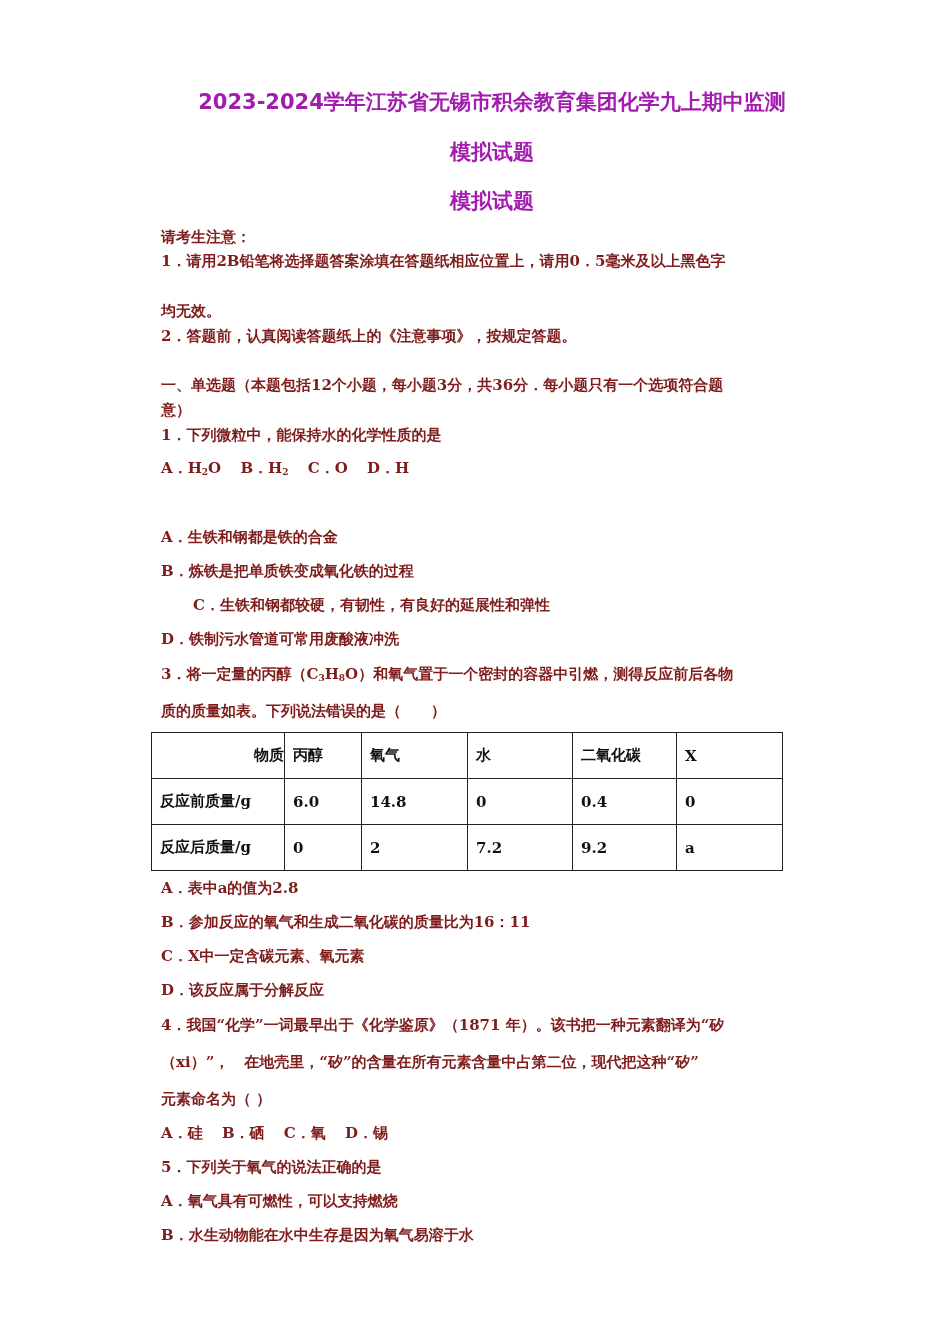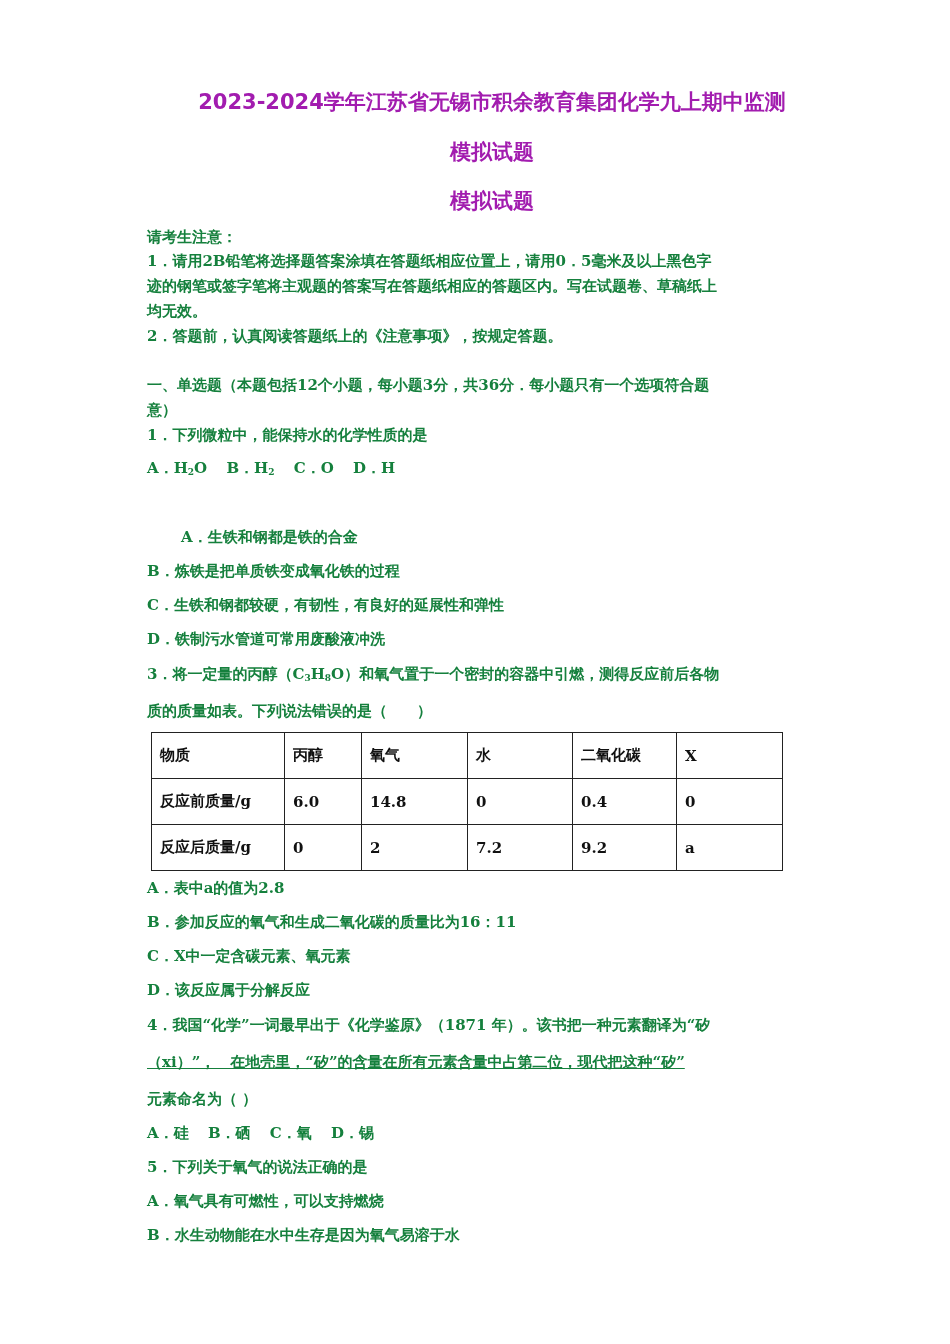--- a/index.html
+++ b/index.html
@@ -10,22 +10,22 @@
   }
   .page { position: absolute; left: 0; top: 0; width: 950px; height: 1344px; }
   .title {
     position: absolute; left: 0; width: 950px; text-align: center;
     font-family: "DejaVu Sans", "Liberation Sans", sans-serif;
     font-weight: bold; font-size: 21px; color: #a21caf; letter-spacing: 0;
     white-space: nowrap;
     padding-left: 17px;
   }
   .line {
-    position: absolute; left: 147px; font-size: 15px; white-space: nowrap;
-    line-height: 20px; color: #15803d; font-weight: bold;
+    position: absolute; left: 161px; font-size: 15px; white-space: nowrap;
+    line-height: 20px; color: #7f1d1d; font-weight: bold;
   }
   .line .opt { margin-right: 14px; }
   sub { font-size: 9px; vertical-align: -2px; }
   table.q3 {
     position: absolute; left: 151px; top: 732px; border-collapse: collapse;
     font-size: 15px; font-weight: bold;
   }
   table.q3 td {
     border: 1.5px solid #222; padding: 0 0 0 8px; height: 46px;
     vertical-align: middle; text-align: left; box-sizing: border-box;
@@ -35,47 +35,46 @@
 <body>
 
 <div class="page">
 
   <div class="title" style="top:88px;">2023-2024学年江苏省无锡市积余教育集团化学九上期中监测</div>
   <div class="title" style="top:138px;">模拟试题</div>
   <div class="title" style="top:187px;">模拟试题</div>
 
   <div class="line" style="top:227px;">请考生注意：</div>
   <div class="line" style="top:251px;">1．请用2B铅笔将选择题答案涂填在答题纸相应位置上，请用0．5毫米及以上黑色字</div>
-  <div class="line" style="top:276px;">迹的钢笔或签字笔将主观题的答案写在答题纸相应的答题区内。写在试题卷、草稿纸上</div>
   <div class="line" style="top:301px;">均无效。</div>
   <div class="line" style="top:326px;">2．答题前，认真阅读答题纸上的《注意事项》，按规定答题。</div>
 
   <div class="line" style="top:375px;">一、单选题（本题包括12个小题，每小题3分，共36分．每小题只有一个选项符合题</div>
   <div class="line" style="top:400px;">意）</div>
 
   <div class="line" style="top:425px;">1．下列微粒中，能保持水的化学性质的是</div>
   <div class="line" style="top:458px;">
     <span class="opt"><span>A．</span><span>H</span><sub>2</sub><span>O</span></span>
     <span class="opt"><span>B．</span><span>H</span><sub>2</sub></span>
     <span class="opt"><span>C．</span><span>O</span></span>
     <span class="opt"><span>D．</span><span>H</span></span>
   </div>
 
-  <div class="line" style="top:527px;margin-left:34px;">A．生铁和钢都是铁的合金</div>
+  <div class="line" style="top:527px;">A．生铁和钢都是铁的合金</div>
   <div class="line" style="top:561px;">B．炼铁是把单质铁变成氧化铁的过程</div>
-  <div class="line" style="top:595px;">C．生铁和钢都较硬，有韧性，有良好的延展性和弹性</div>
+  <div class="line" style="top:595px;margin-left:32px;">C．生铁和钢都较硬，有韧性，有良好的延展性和弹性</div>
   <div class="line" style="top:629px;">D．铁制污水管道可常用废酸液冲洗</div>
 
   <div class="line" style="top:664px;"><span>3．将一定量的丙醇（C</span><sub>3</sub><span>H</span><sub>8</sub><span>O）和氧气置于一个密封的容器中引燃，测得反应前后各物</span></div>
   <div class="line" style="top:701px;text-align:center;">质的质量如表。下列说法错误的是（　　）</div>
 
   <table class="q3">
     <tbody>
         <tr>
-      <td style="width:133px;">物质</td>
+      <td style="width:133px;text-align:right;">物质</td>
       <td style="width:77px;margin-left:28px;">丙醇</td>
       <td style="width:106px;">氧气</td>
       <td style="width:105px;">水</td>
       <td style="width:104px;">二氧化碳</td>
       <td style="width:106px;">X</td>
     </tr>
     <tr>
       <td>反应前质量/g</td>
       <td>6.0</td>
       <td>14.8</td>
@@ -93,21 +92,21 @@
     </tr>
   </tbody>
     </table>
 
   <div class="line" style="top:878px;">A．表中a的值为2.8</div>
   <div class="line" style="top:912px;">B．参加反应的氧气和生成二氧化碳的质量比为16：11</div>
   <div class="line" style="top:946px;">C．X中一定含碳元素、氧元素</div>
   <div class="line" style="top:980px;">D．该反应属于分解反应</div>
 
   <div class="line" style="top:1015px;">4．我国“化学”一词最早出于《化学鉴原》（1871 年）。该书把一种元素翻译为“矽</div>
-  <div class="line" style="top:1052px;text-decoration:underline;">（xi）”，　在地壳里，“矽”的含量在所有元素含量中占第二位，现代把这种“矽”</div>
+  <div class="line" style="top:1052px;">（xi）”，　在地壳里，“矽”的含量在所有元素含量中占第二位，现代把这种“矽”</div>
   <div class="line" style="top:1089px;">元素命名为（ ）</div>
   <div class="line" style="top:1123px;">
     <span class="opt">A．硅</span>
     <span class="opt">B．硒</span>
     <span class="opt">C．氧</span>
     <span class="opt">D．锡</span>
   </div>
 
   <div class="line" style="top:1157px;">5．下列关于氧气的说法正确的是</div>
   <div class="line" style="top:1191px;">A．氧气具有可燃性，可以支持燃烧</div>

